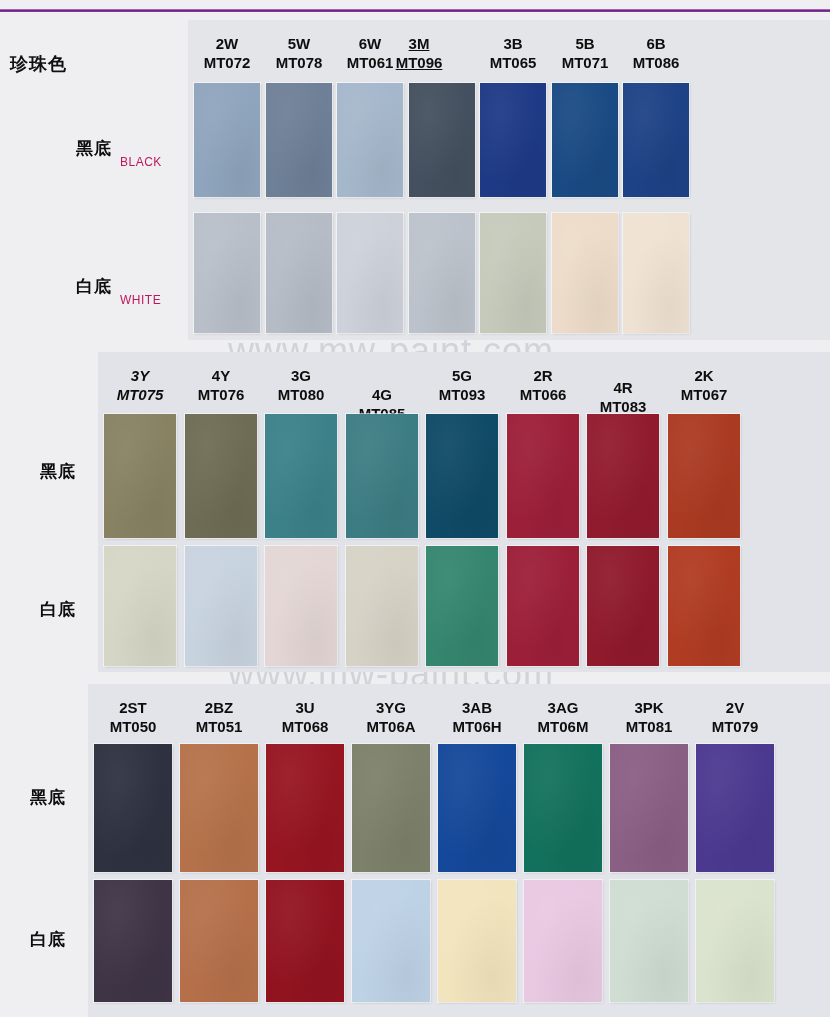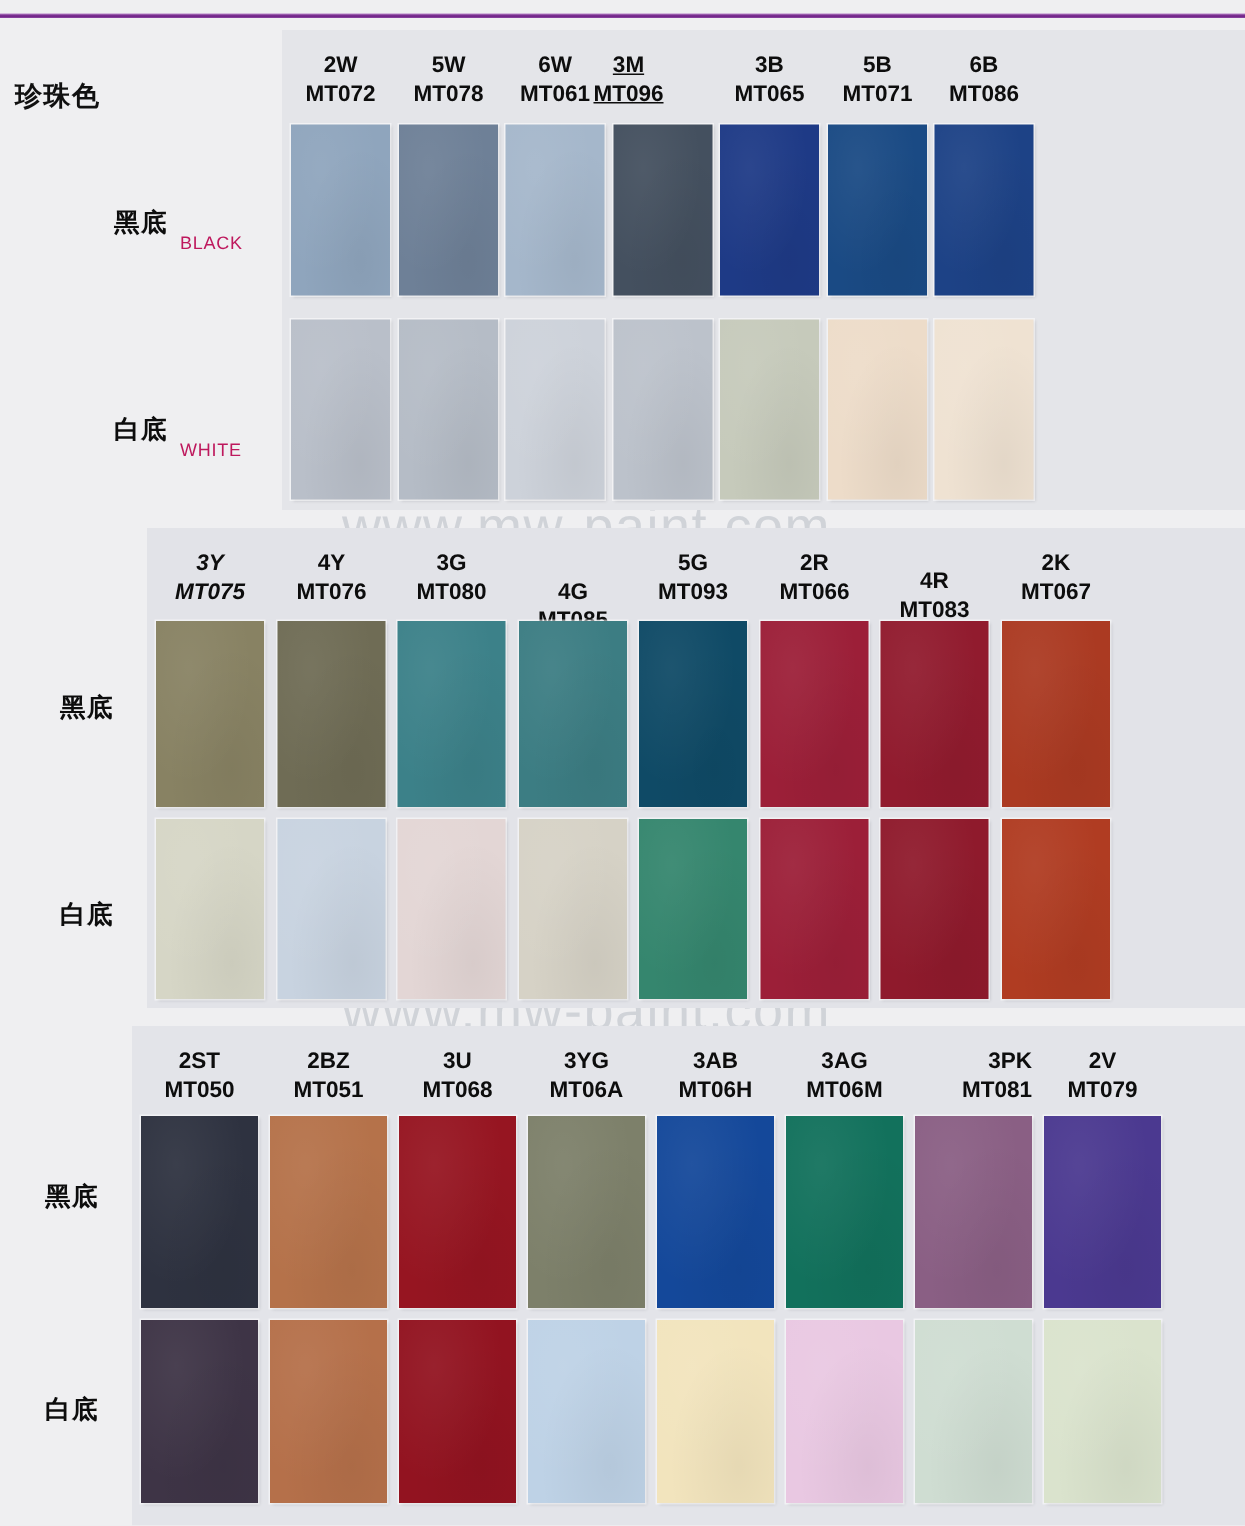--- a/index.html
+++ b/index.html
@@ -236,21 +236,21 @@
       <span class="c2">MT06H</span>
     </div>
     <div class="swatch" title="3AB MT06H" style="left: 438px; top: 744px; width: 78px; height: 128px; background: rgb(20, 72, 154);"></div>
     <div class="swatch" title="3AB MT06H" style="left: 438px; top: 880px; width: 78px; height: 122px; background: rgb(242, 228, 189);"></div>
     <div class="code-cell" style="left: 524px; top: 698px; width: 78px;">
       <span class="c1">3AG</span>
       <span class="c2">MT06M</span>
     </div>
     <div class="swatch" title="3AG MT06M" style="left: 524px; top: 744px; width: 78px; height: 128px; background: rgb(18, 113, 92);"></div>
     <div class="swatch" title="3AG MT06M" style="left: 524px; top: 880px; width: 78px; height: 122px; background: rgb(233, 200, 226);"></div>
-    <div class="code-cell" style="left: 610px; top: 698px; width: 78px; text-align: right;">
+    <div class="code-cell" style="left: 610px; top: 698px; width: 78px;">
       <span class="c1">3PK</span>
       <span class="c2">MT081</span>
     </div>
     <div class="swatch" title="3PK MT081" style="left: 610px; top: 744px; width: 78px; height: 128px; background: rgb(138, 95, 132);"></div>
     <div class="swatch" title="3PK MT081" style="left: 610px; top: 880px; width: 78px; height: 122px; background: rgb(207, 221, 210);"></div>
     <div class="code-cell" style="left: 696px; top: 698px; width: 78px;">
       <span class="c1">2V</span>
       <span class="c2">MT079</span>
     </div>
     <div class="swatch" title="2V MT079" style="left: 696px; top: 744px; width: 78px; height: 128px; background: rgb(75, 57, 144);"></div>

